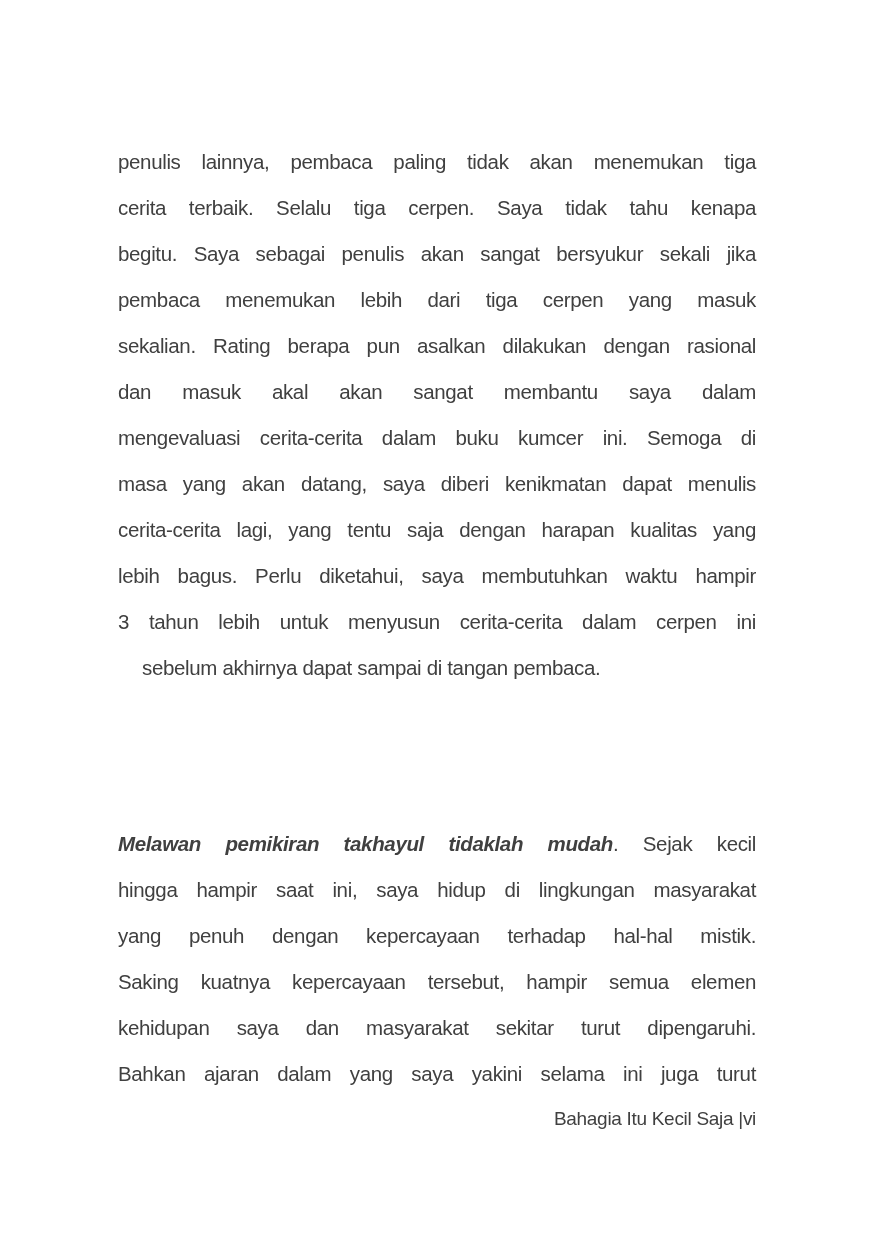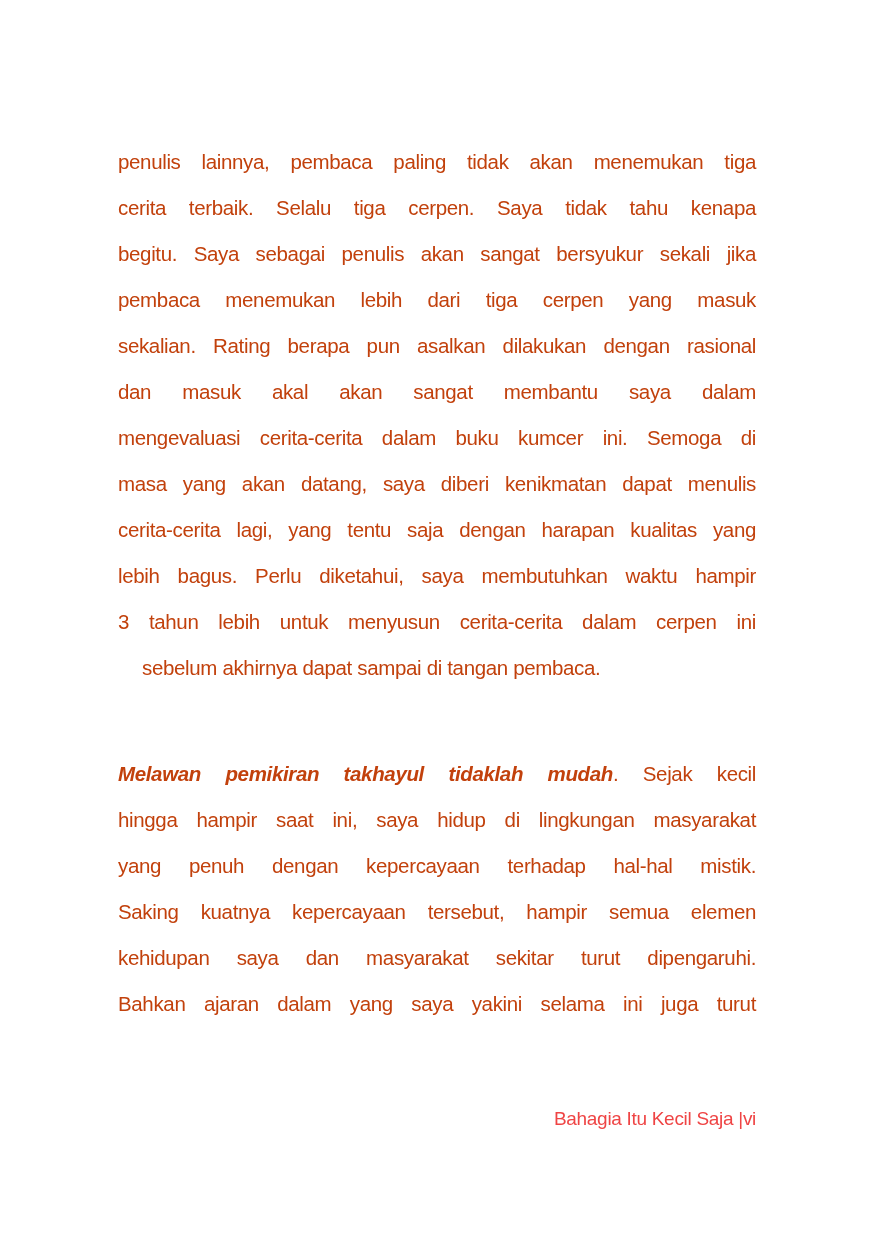--- a/index.html
+++ b/index.html
@@ -1,35 +1,35 @@
 <!DOCTYPE html>
 <html><head>
 <meta charset="utf-8">
 <style>
   html, body { margin: 0; padding: 0; background: #ffffff; }
   body { width: 875px; height: 1239px; position: relative; overflow: hidden; }
   .page { position: absolute; left: 0; top: 0; width: 875px; height: 1239px; background: #ffffff; }
   .text-block {
     position: absolute; left: 118px; width: 638px;
     font-family: "Liberation Sans", sans-serif;
-    font-size: 20.5px; color: #c2410c;
+    font-size: 20.5px; color: #404040;
   }
   .line {
     height: 46px; line-height: 46px; white-space: nowrap;
     text-align: justify; text-align-last: justify;
     letter-spacing: -0.35px;
   }
   .line.last { text-align-last: left; margin-left: 24px; }
   #para1 { top: 139px; }
-  #para2 { top: 751px; }
+  #para2 { top: 821px; }
   .lead { font-weight: bold; font-style: italic; }
   .footer {
     position: absolute; right: 119px; top: 1108px;
     font-family: "Liberation Sans", sans-serif;
-    font-size: 19px; color: #ef4444; letter-spacing: -0.3px;
+    font-size: 19px; color: #404040; letter-spacing: -0.3px;
   }
 </style>
 </head>
 <body>
 
 <div class="page">
 
   <div class="text-block" id="para1">
     <div class="line">penulis lainnya, pembaca paling tidak akan menemukan tiga</div>
     <div class="line">cerita terbaik. Selalu tiga cerpen. Saya tidak tahu kenapa</div>

